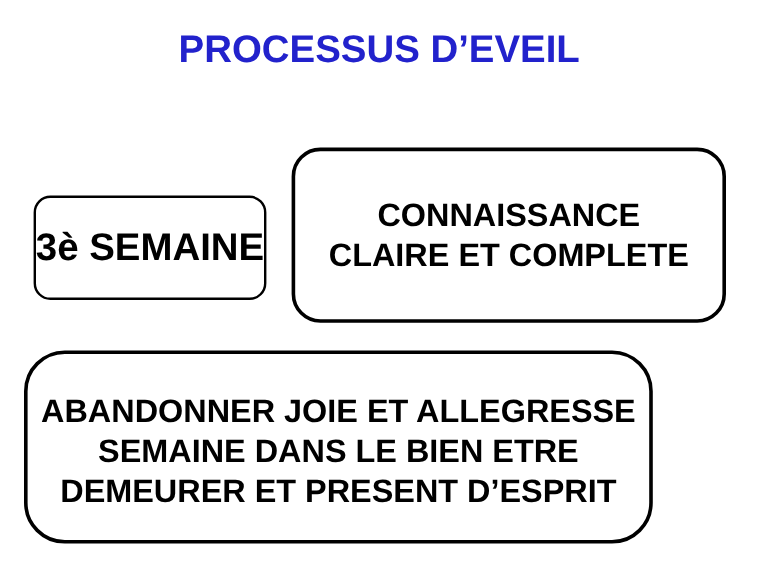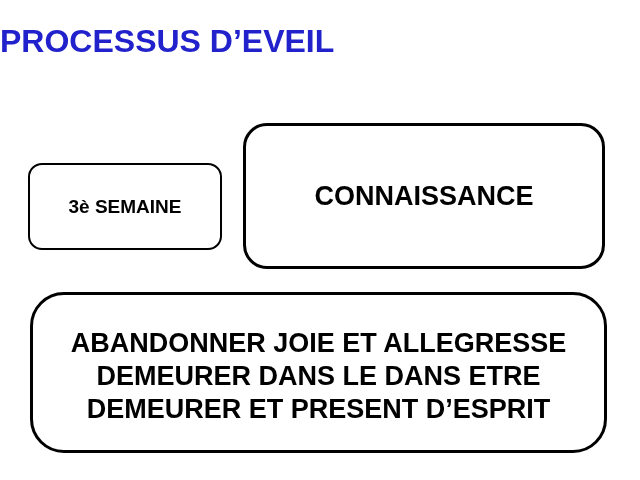--- a/index.html
+++ b/index.html
@@ -13,21 +13,21 @@
     height: 480px;
     background: var(--background, #ffffff);
     font-family: "Liberation Sans", sans-serif;
     overflow: hidden;
   }
   .title {
     position: absolute;
     top: 22px;
     left: 0;
     width: 632px;
-    text-align: left;
+    text-align: center;
     color: var(--title, #2222CC);
     font-size: 32px;
     line-height: 38px;
     font-weight: bold;
     letter-spacing: 0;
   }
   .box {
     position: absolute;
     box-sizing: border-box;
     background: var(--background, #ffffff);
@@ -44,37 +44,37 @@
   .box .line {
     white-space: nowrap;
   }
   .box-semaine {
     left: 28px;
     top: 163px;
     width: 194px;
     height: 87px;
     border-width: 2px;
     border-radius: 14px;
-    font-size: 19px;
+    font-size: 32px;
     line-height: 33px;
   }
   .box-connaissance {
     left: 243px;
     top: 123px;
     width: 362px;
     height: 146px;
     border-width: 3px;
     border-radius: 24px;
     font-size: 27px;
     line-height: 34px;
   }
   .box-abandonner {
-    left: 30px;
+    left: 20px;
     top: 292px;
-    width: 577px;
+    width: 524px;
     height: 161px;
     border-width: 3px;
     border-radius: 34px;
     font-size: 27px;
     line-height: 33px;
     padding-top: 8px;
   }
 </style>
 </head>
 <body>
@@ -84,21 +84,22 @@
   <div class="title">
     <div>PROCESSUS D’EVEIL</div>
   </div>
 
   <div class="box box-semaine">
     <div class="line">3è SEMAINE</div>
   </div>
 
   <div class="box box-connaissance">
     <div class="line">CONNAISSANCE</div>
+    <div class="line">CLAIRE ET COMPLETE</div>
   </div>
 
   <div class="box box-abandonner">
     <div class="line">ABANDONNER JOIE ET ALLEGRESSE</div>
-    <div class="line">DEMEURER DANS LE DANS ETRE</div>
+    <div class="line">SEMAINE DANS LE BIEN ETRE</div>
     <div class="line">DEMEURER ET PRESENT D’ESPRIT</div>
   </div>
 
 </div>
 
 </body></html>

